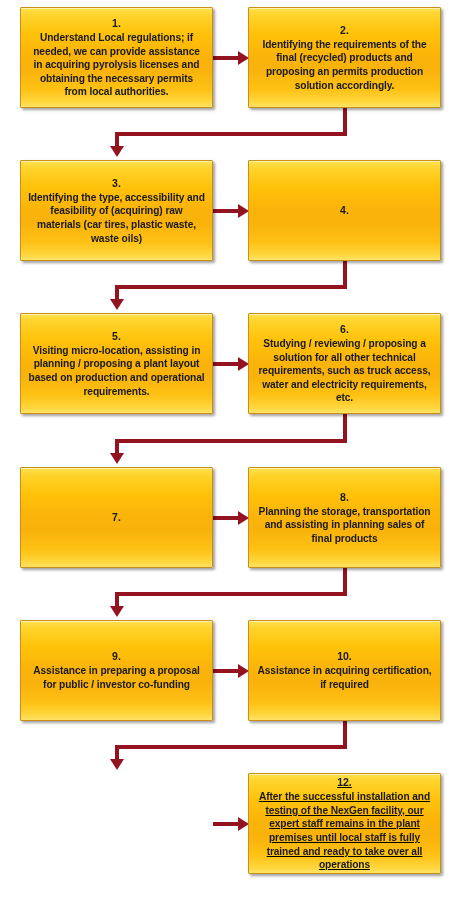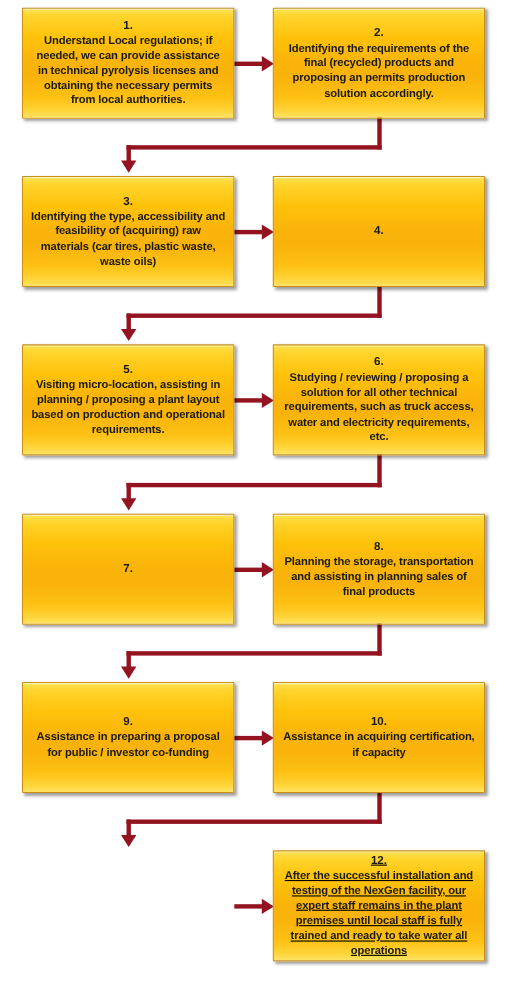--- a/index.html
+++ b/index.html
@@ -109,21 +109,21 @@
     z-index: 2;
   }
 </style>
 </head>
 <body>
 
 <div id="flowchart">
 
   <div class="step-box col-left row-1">
     <div class="step-number">1.</div>
-    <div class="step-text">Understand Local regulations; if needed, we can provide assistance in technical pyrolysis licenses and obtaining the necessary permits from local authorities.</div>
+    <div class="step-text">Understand Local regulations; if needed, we can provide assistance in acquiring pyrolysis licenses and obtaining the necessary permits from local authorities.</div>
   </div>
   <div class="step-box col-right row-1">
     <div class="step-number">2.</div>
     <div class="step-text">Identifying the requirements of the final (recycled) products and proposing an permits production solution accordingly.</div>
   </div>
 
   <div class="conn conn-h" style="left:213px; top:55.5px; width:27px;"></div>
   <div class="arrow-right" style="left:238px; top:50.5px;"></div>
 
   <div class="conn conn-v" style="left:342.5px; top:106px; height:30px;"></div>
@@ -179,32 +179,32 @@
   <div class="conn conn-h" style="left:114.5px; top:592px; width:232px;"></div>
   <div class="conn conn-v" style="left:114.5px; top:592px; height:16px;"></div>
   <div class="arrow-down" style="left:109.5px; top:606px;"></div>
 
   <div class="step-box col-left row-5">
     <div class="step-number">9.</div>
     <div class="step-text">Assistance in preparing a proposal for public / investor co-funding</div>
   </div>
   <div class="step-box col-right row-5">
     <div class="step-number">10.</div>
-    <div class="step-text">Assistance in acquiring certification, if capacity</div>
+    <div class="step-text">Assistance in acquiring certification, if required</div>
   </div>
 
   <div class="conn conn-h" style="left:213px; top:668.5px; width:27px;"></div>
   <div class="arrow-right" style="left:238px; top:663.5px;"></div>
 
   <div class="conn conn-v" style="left:342.5px; top:719px; height:30px;"></div>
   <div class="conn conn-h" style="left:114.5px; top:745px; width:232px;"></div>
   <div class="conn conn-v" style="left:114.5px; top:745px; height:16px;"></div>
   <div class="arrow-down" style="left:109.5px; top:759px;"></div>
 
   <div class="step-box col-right row-6">
     <div class="step-number">12.</div>
-    <div class="step-text">After the successful installation and testing of the NexGen facility, our expert staff remains in the plant premises until local staff is fully trained and ready to take water all operations</div>
+    <div class="step-text">After the successful installation and testing of the NexGen facility, our expert staff remains in the plant premises until local staff is fully trained and ready to take over all operations</div>
   </div>
 
   <div class="conn conn-h" style="left:213px; top:821.5px; width:27px;"></div>
   <div class="arrow-right" style="left:238px; top:816.5px;"></div>
 
 </div>
 
 </body></html>

